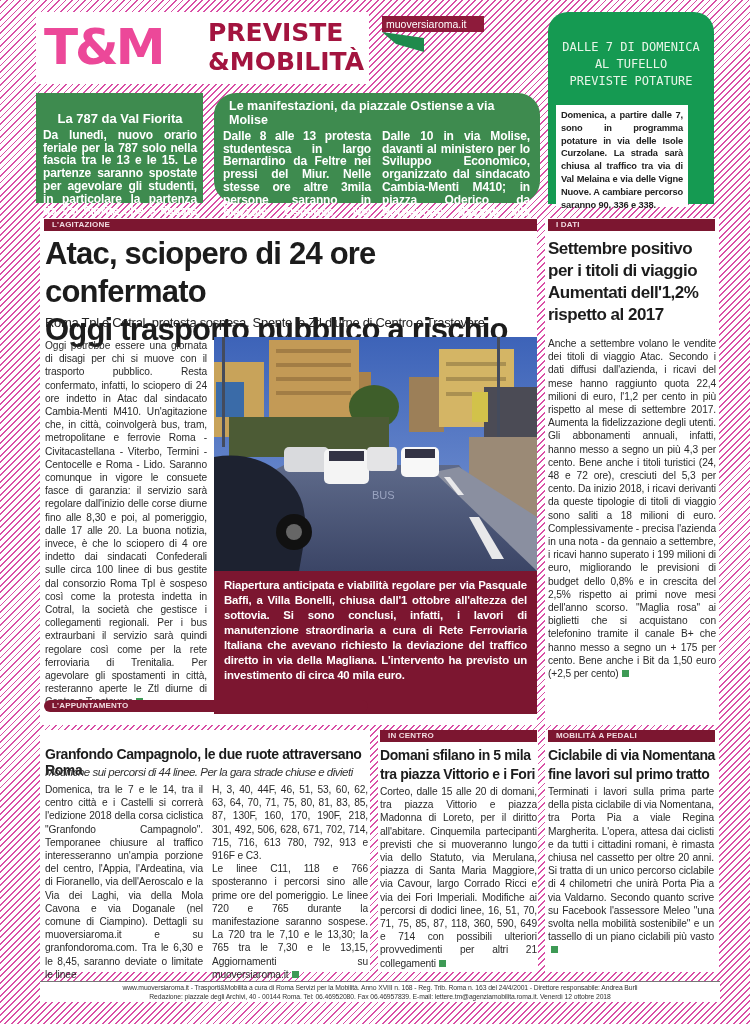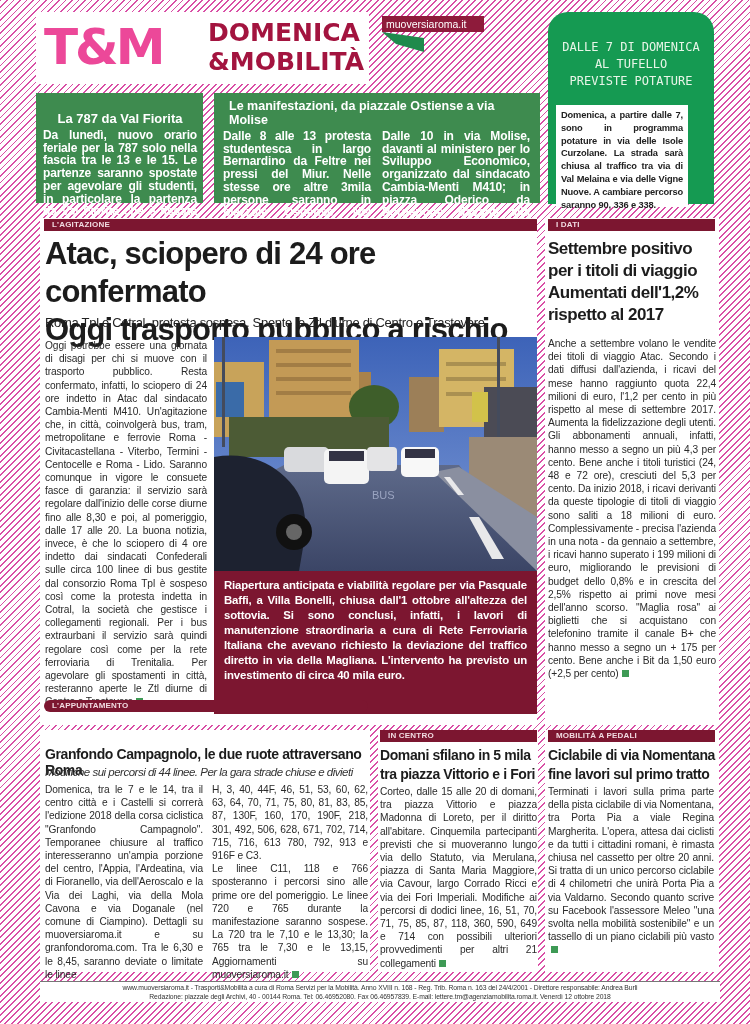--- a/index.html
+++ b/index.html
@@ -22,21 +22,21 @@
   
   #site-tag { left: 382px; top: 16px; width: 102px; height: 16px; background: #8e1b3b; color: #fff; font-size: 10.5px; line-height: 16px; padding-left: 4px; }
   #site-flag { left: 382px; top: 32px; width: 42px; height: 20px; }
 
   
   .green { background: #3e8b4f; color: #fff; }
   .gtitle { font-family: "Liberation Sans Narrow", "Liberation Sans", sans-serif; font-weight: bold; text-align: center; }
   .gtext { font-family: "Liberation Sans", sans-serif; font-weight: bold; font-size: 12px; line-height: 12.7px; text-align: justify; letter-spacing: -0.15px; }
   #box787 { left: 36px; top: 93px; width: 167px; height: 110px; padding: 18px 6px 0 7px; }
   #box787 .gtitle { font-size: 13px; margin-bottom: 3px; }
-  #boxmanif { left: 214px; top: 93px; width: 326px; height: 110px; padding: 6px 6px 0 9px; }
+  #boxmanif { left: 214px; top: 93px; width: 326px; height: 110px; padding: 6px 6px 0 9px; border-radius: 22px; }
   #boxmanif .gtitle { font-size: 12.5px; margin-bottom: 3px; text-align: left; padding-left: 6px;}
   #boxmanif .cols { display: flex; gap: 11px; }
   #boxmanif .cols > div { width: 148px; }
 
   #boxtuf { left: 548px; top: 12px; width: 166px; height: 192px; background: #159a52; border-radius: 20px 20px 0 0; }
   #tuf-title { left: 0; top: 27px; width: 166px; text-align: center; font-family: "DejaVu Sans Mono", monospace; font-size: 12px; line-height: 17px; color: #e8f5e8; }
   #tuf-body { left: 8px; top: 93px; width: 132px; height: 102px; background: #fff; color: #222; padding: 4px 5px; font-family: "Liberation Sans", sans-serif; font-weight: bold; font-size: 9.3px; line-height: 12.8px; text-align: justify; letter-spacing: -0.15px;}
 
   
   #main-white { left: 40px; top: 218px; width: 497px; height: 507px; }
@@ -82,21 +82,21 @@
 
   #footer { left: 40px; top: 982px; width: 680px; height: 20px; background: #fff; text-align: center; font-size: 6.8px; line-height: 9px; color: #333; padding-top: 1px; letter-spacing: -0.1px;}
   #footer-bar { left: 40px; top: 981px; width: 680px; height: 1px; background: #777; }
 </style>
 </head>
 <body>
 
 <div id="logo-box" class="abs">
   <div id="logo-tm" class="abs">T&amp;M</div>
   <div id="logo-words" class="abs">
-    <div>DOMENICA</div>
+    <div>PREVISTE</div>
     <div>&amp;MOBILITÀ</div>
   </div>
 </div>
 
 <div id="site-tag" class="abs">muoversiaroma.it</div>
 <svg id="site-flag" class="abs" viewBox="0 0 42 20">
   <polygon points="0,0 42,6 42,20 14,12" fill="#1f8a4c"></polygon>
 </svg>
 
 <div id="box787" class="abs green">

